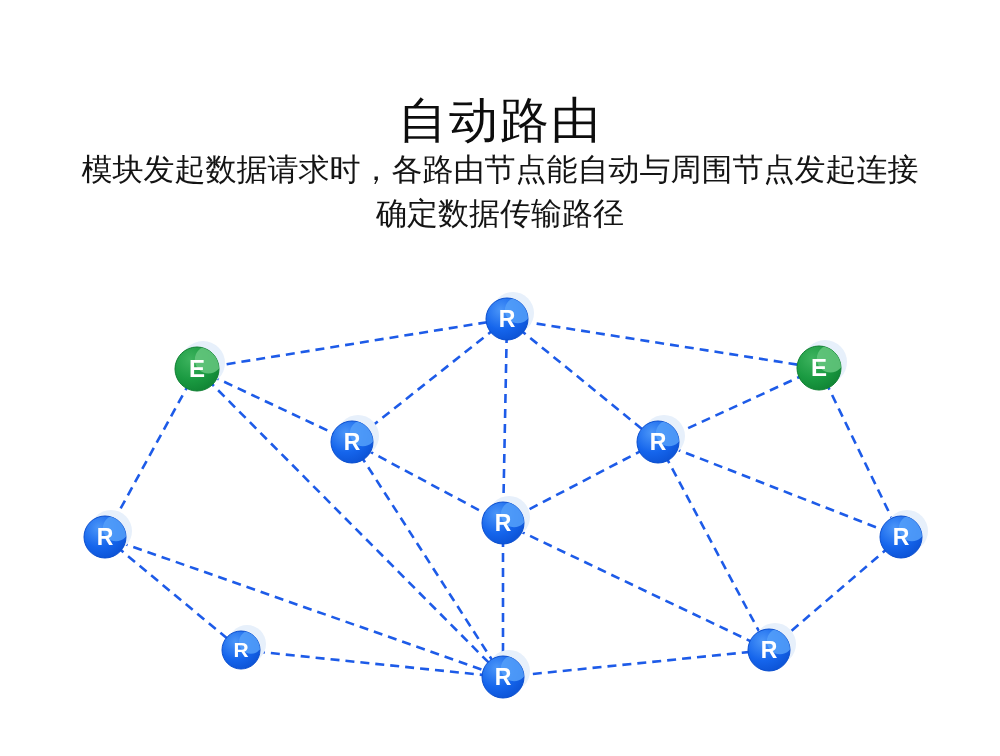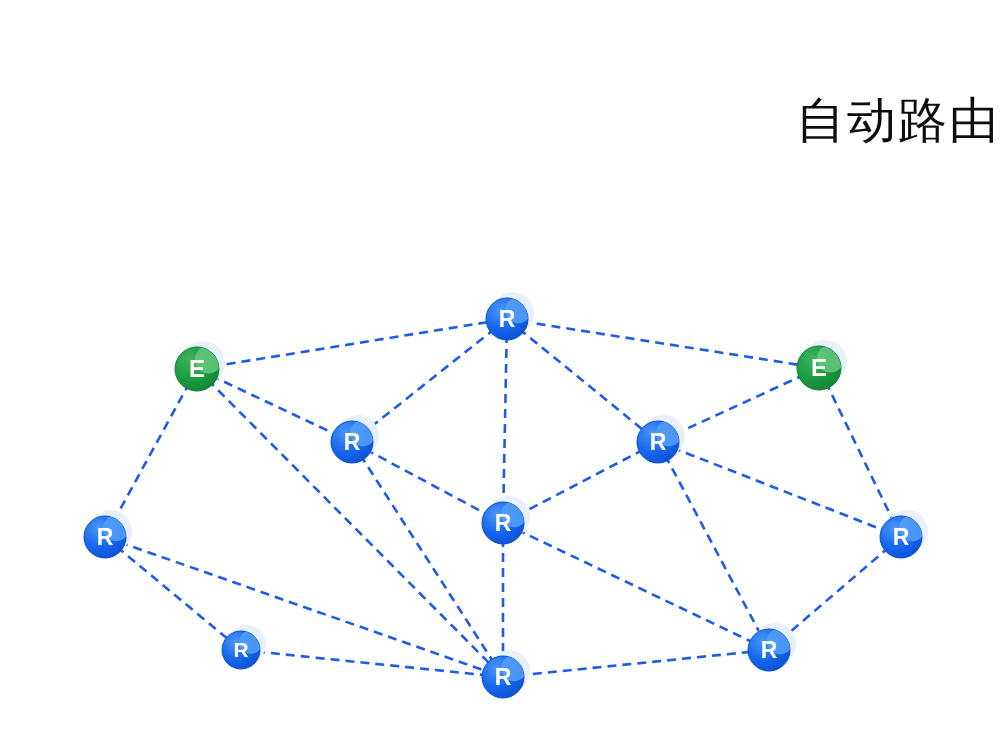--- a/index.html
+++ b/index.html
@@ -9,21 +9,21 @@
     height: 756px;
     background: #ffffff;
     overflow: hidden;
     font-family: "Liberation Sans", "DejaVu Sans", sans-serif;
   }
   .title {
     position: absolute;
     top: 55px;
     left: 0;
     width: 100%;
-    text-align: right;
+    text-align: center;
     font-size: 49px;
     font-weight: 500;
     letter-spacing: 2px;
     color: #0d0d0d;
     white-space: nowrap;
   }
   .subtitle {
     position: absolute;
     top: 148px;
     left: 0;
@@ -184,13 +184,17 @@
         <text x="769" y="657.98" class="node-letter" font-size="23">R</text>
       </g>
       <g>
         <circle cx="509" cy="671" r="21" fill="#e7f0fb"></circle>
         <circle cx="503" cy="677" r="21" fill="url(#gradR)" stroke="#0a4ecf" stroke-width="1"></circle>
         <circle cx="513.92" cy="668.18" r="13.02" fill="#55a0f9" opacity="0.85" clip-path="url(#clip-bottomcenter-r)"></circle>
         <text x="503" y="684.98" class="node-letter" font-size="23">R</text>
       </g>
     </svg>
   <h1 class="title">自动路由</h1>
+  <div class="subtitle">
+    <div>模块发起数据请求时，各路由节点能自动与周围节点发起连接</div>
+    <div>确定数据传输路径</div>
+  </div>
 </div>
 
 </body></html>

